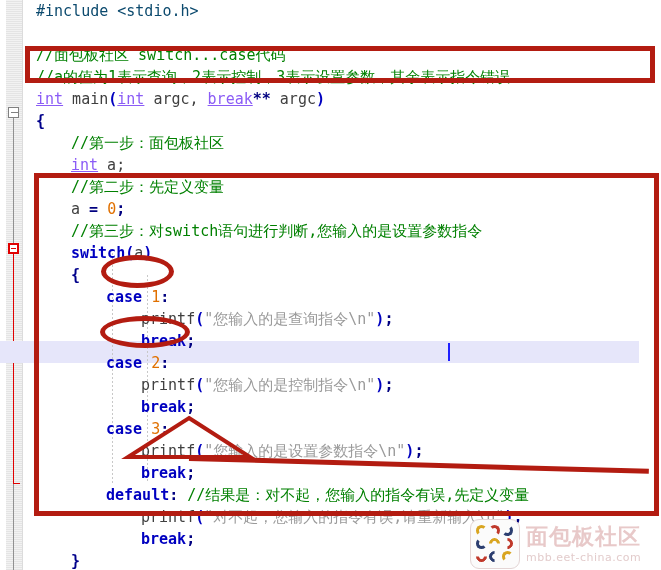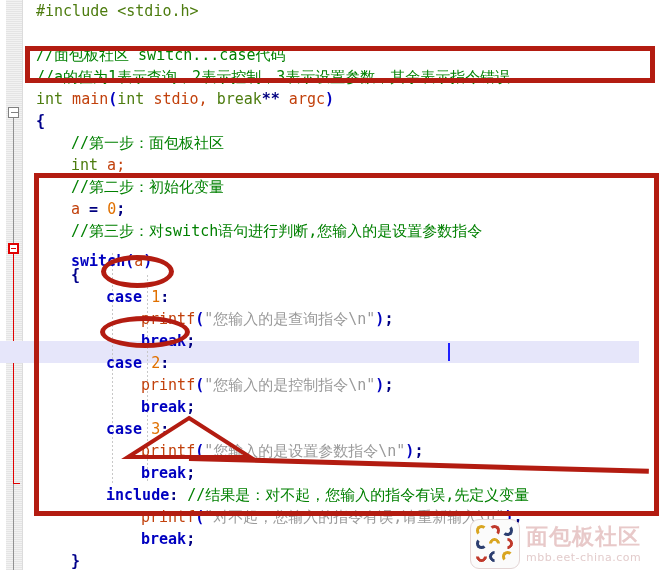--- a/index.html
+++ b/index.html
@@ -97,25 +97,25 @@
   
   .indent-guide {
     position: absolute;
     width: 1px;
     background-image: linear-gradient(to bottom, #c8c8c8 50%, rgba(255,255,255,0) 0%);
     background-size: 1px 4px;
     background-repeat: repeat-y;
   }
 
   
-  .t-pre   { color: #4d7c0f; }   
+  .t-pre   { color: #0c4a6e; }   
   .t-cmt   { color: #008000; }   
-  .t-kw    { color: #4d7c0f; }   
+  .t-kw    { color: #8b5cf6; text-decoration: underline; }   
   .t-ctl   { color: #0000c0; font-weight: bold; } 
-  .t-plain { color: #c2410c; }
+  .t-plain { color: #404040; }
   .t-num   { color: #e07000; }   
   .t-str   { color: #9a9a9a; }   
   .t-punct { color: #0000c0; font-weight: bold; } 
   .t-brace { color: #00008b; font-weight: bold; }
   .t-op    { color: #000080; font-weight: bold; }
 
   
   .anno-rect {
     position: absolute;
     box-sizing: border-box;
@@ -219,39 +219,39 @@
     <div class="cur-line-bg" style="left:-24px; top:341px;"></div>
 
     <div class="indent-guide" style="left:88px; top:253px; height:230px;"></div>
     <div class="indent-guide" style="left:123px; top:275px; height:208px;"></div>
 
     <div id="lines-host">
         <div class="line" style="top: 0px; left: 12px;"><span class="t-pre">#include &lt;stdio.h&gt;</span></div>
         <div class="line" style="top: 22px; left: 12px;"></div>
         <div class="line" style="top: 44px; left: 12px;"><span class="t-cmt">//面包板社区 switch...case代码</span></div>
         <div class="line" style="top: 66px; left: 12px;"><span class="t-cmt">//a的值为1表示查询，2表示控制，3表示设置参数，其余表示指令错误</span></div>
-        <div class="line" style="top: 88px; left: 12px;"><span class="t-kw">int</span><span class="t-plain"> main</span><span class="t-punct">(</span><span class="t-kw">int</span><span class="t-plain"> stdio, </span><span class="t-kw">break</span><span class="t-op">**</span><span class="t-plain"> argc</span><span class="t-punct">)</span></div>
+        <div class="line" style="top: 88px; left: 12px;"><span class="t-kw">int</span><span class="t-plain"> main</span><span class="t-punct">(</span><span class="t-kw">int</span><span class="t-plain"> argc, </span><span class="t-kw">break</span><span class="t-op">**</span><span class="t-plain"> argc</span><span class="t-punct">)</span></div>
         <div class="line" style="top: 110px; left: 12px;"><span class="t-brace">{</span></div>
         <div class="line" style="top: 132px; left: 47px;"><span class="t-cmt">//第一步：面包板社区</span></div>
         <div class="line" style="top: 154px; left: 47px;"><span class="t-kw">int</span><span class="t-plain"> a;</span></div>
-        <div class="line" style="top: 176px; left: 47px;"><span class="t-cmt">//第二步：初始化变量</span></div>
+        <div class="line" style="top: 176px; left: 47px;"><span class="t-cmt">//第二步：先定义变量</span></div>
         <div class="line" style="top: 198px; left: 47px;"><span class="t-plain">a </span><span class="t-op">=</span><span class="t-plain"> </span><span class="t-num">0</span><span class="t-op">;</span></div>
         <div class="line" style="top: 220px; left: 47px;"><span class="t-cmt">//第三步：对switch语句进行判断,您输入的是设置参数指令</span></div>
-        <div class="line" style="top: 250px; left: 47px;"><span class="t-ctl">switch</span><span class="t-punct">(</span><span class="t-plain">a</span><span class="t-punct">)</span></div>
+        <div class="line" style="top: 242px; left: 47px;"><span class="t-ctl">switch</span><span class="t-punct">(</span><span class="t-plain">a</span><span class="t-punct">)</span></div>
         <div class="line" style="top: 264px; left: 47px;"><span class="t-brace">{</span></div>
         <div class="line" style="top: 286px; left: 82px;"><span class="t-ctl">case</span><span class="t-plain"> </span><span class="t-num">1</span><span class="t-op">:</span></div>
         <div class="line" style="top: 308px; left: 117px;"><span class="t-plain">printf</span><span class="t-punct">(</span><span class="t-str">"您输入的是查询指令\n"</span><span class="t-punct">)</span><span class="t-op">;</span></div>
         <div class="line" style="top: 330px; left: 117px;"><span class="t-ctl">break</span><span class="t-op">;</span></div>
         <div class="line" style="top: 352px; left: 82px;"><span class="t-ctl">case</span><span class="t-plain"> </span><span class="t-num">2</span><span class="t-op">:</span></div>
         <div class="line" style="top: 374px; left: 117px;"><span class="t-plain">printf</span><span class="t-punct">(</span><span class="t-str">"您输入的是控制指令\n"</span><span class="t-punct">)</span><span class="t-op">;</span></div>
         <div class="line" style="top: 396px; left: 117px;"><span class="t-ctl">break</span><span class="t-op">;</span></div>
         <div class="line" style="top: 418px; left: 82px;"><span class="t-ctl">case</span><span class="t-plain"> </span><span class="t-num">3</span><span class="t-op">:</span></div>
         <div class="line" style="top: 440px; left: 117px;"><span class="t-plain">printf</span><span class="t-punct">(</span><span class="t-str">"您输入的是设置参数指令\n"</span><span class="t-punct">)</span><span class="t-op">;</span></div>
         <div class="line" style="top: 462px; left: 117px;"><span class="t-ctl">break</span><span class="t-op">;</span></div>
-        <div class="line" style="top: 484px; left: 82px;"><span class="t-ctl">include</span><span class="t-op">:</span><span class="t-plain"> </span><span class="t-cmt">//结果是：对不起，您输入的指令有误,先定义变量</span></div>
+        <div class="line" style="top: 484px; left: 82px;"><span class="t-ctl">default</span><span class="t-op">:</span><span class="t-plain"> </span><span class="t-cmt">//结果是：对不起，您输入的指令有误,先定义变量</span></div>
         <div class="line" style="top: 506px; left: 117px;"><span class="t-plain">printf</span><span class="t-punct">(</span><span class="t-str">"对不起，您输入的指令有误,请重新输入\n"</span><span class="t-punct">)</span><span class="t-op">;</span></div>
         <div class="line" style="top: 528px; left: 117px;"><span class="t-ctl">break</span><span class="t-op">;</span></div>
         <div class="line" style="top: 550px; left: 47px;"><span class="t-brace">}</span></div>
         <div class="line" style="top: 572px; left: 12px;"></div>
       </div>
 
     <div id="caret" style="left:424px; top:343px;"></div>
   </div>
 
   <div class="anno-rect" style="left:25px; top:46px; width:630px; height:37px;"></div>

